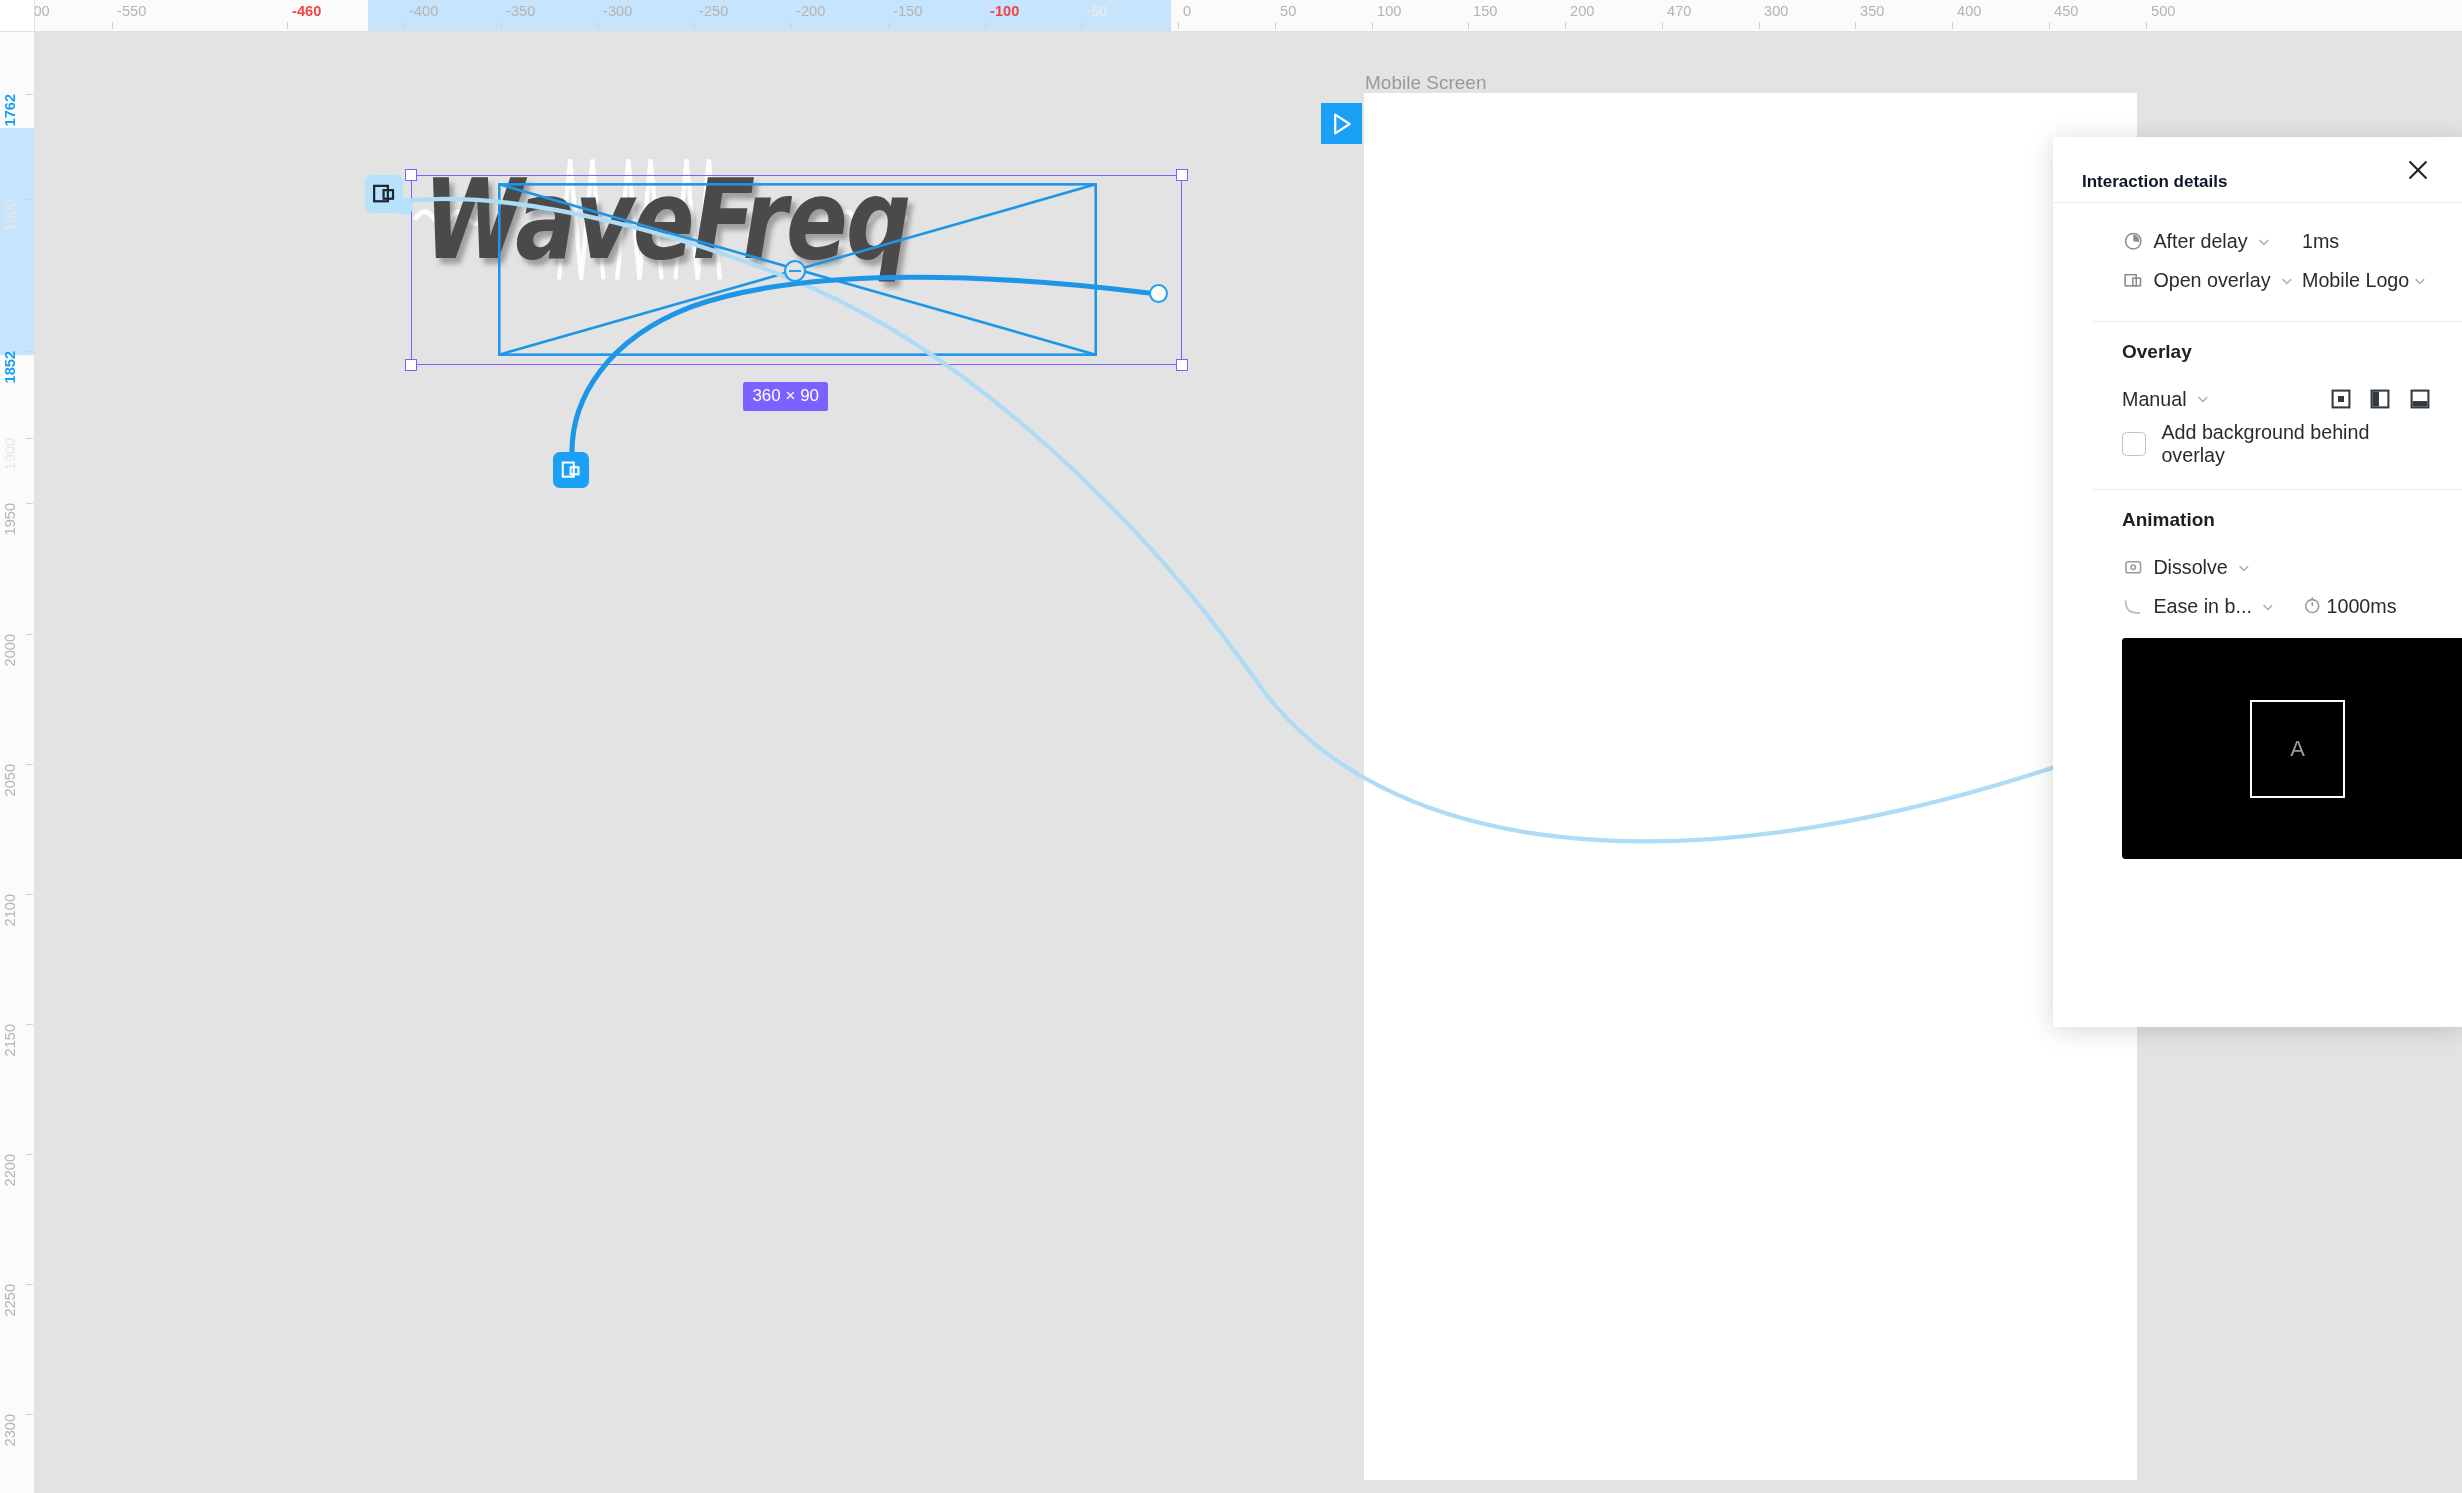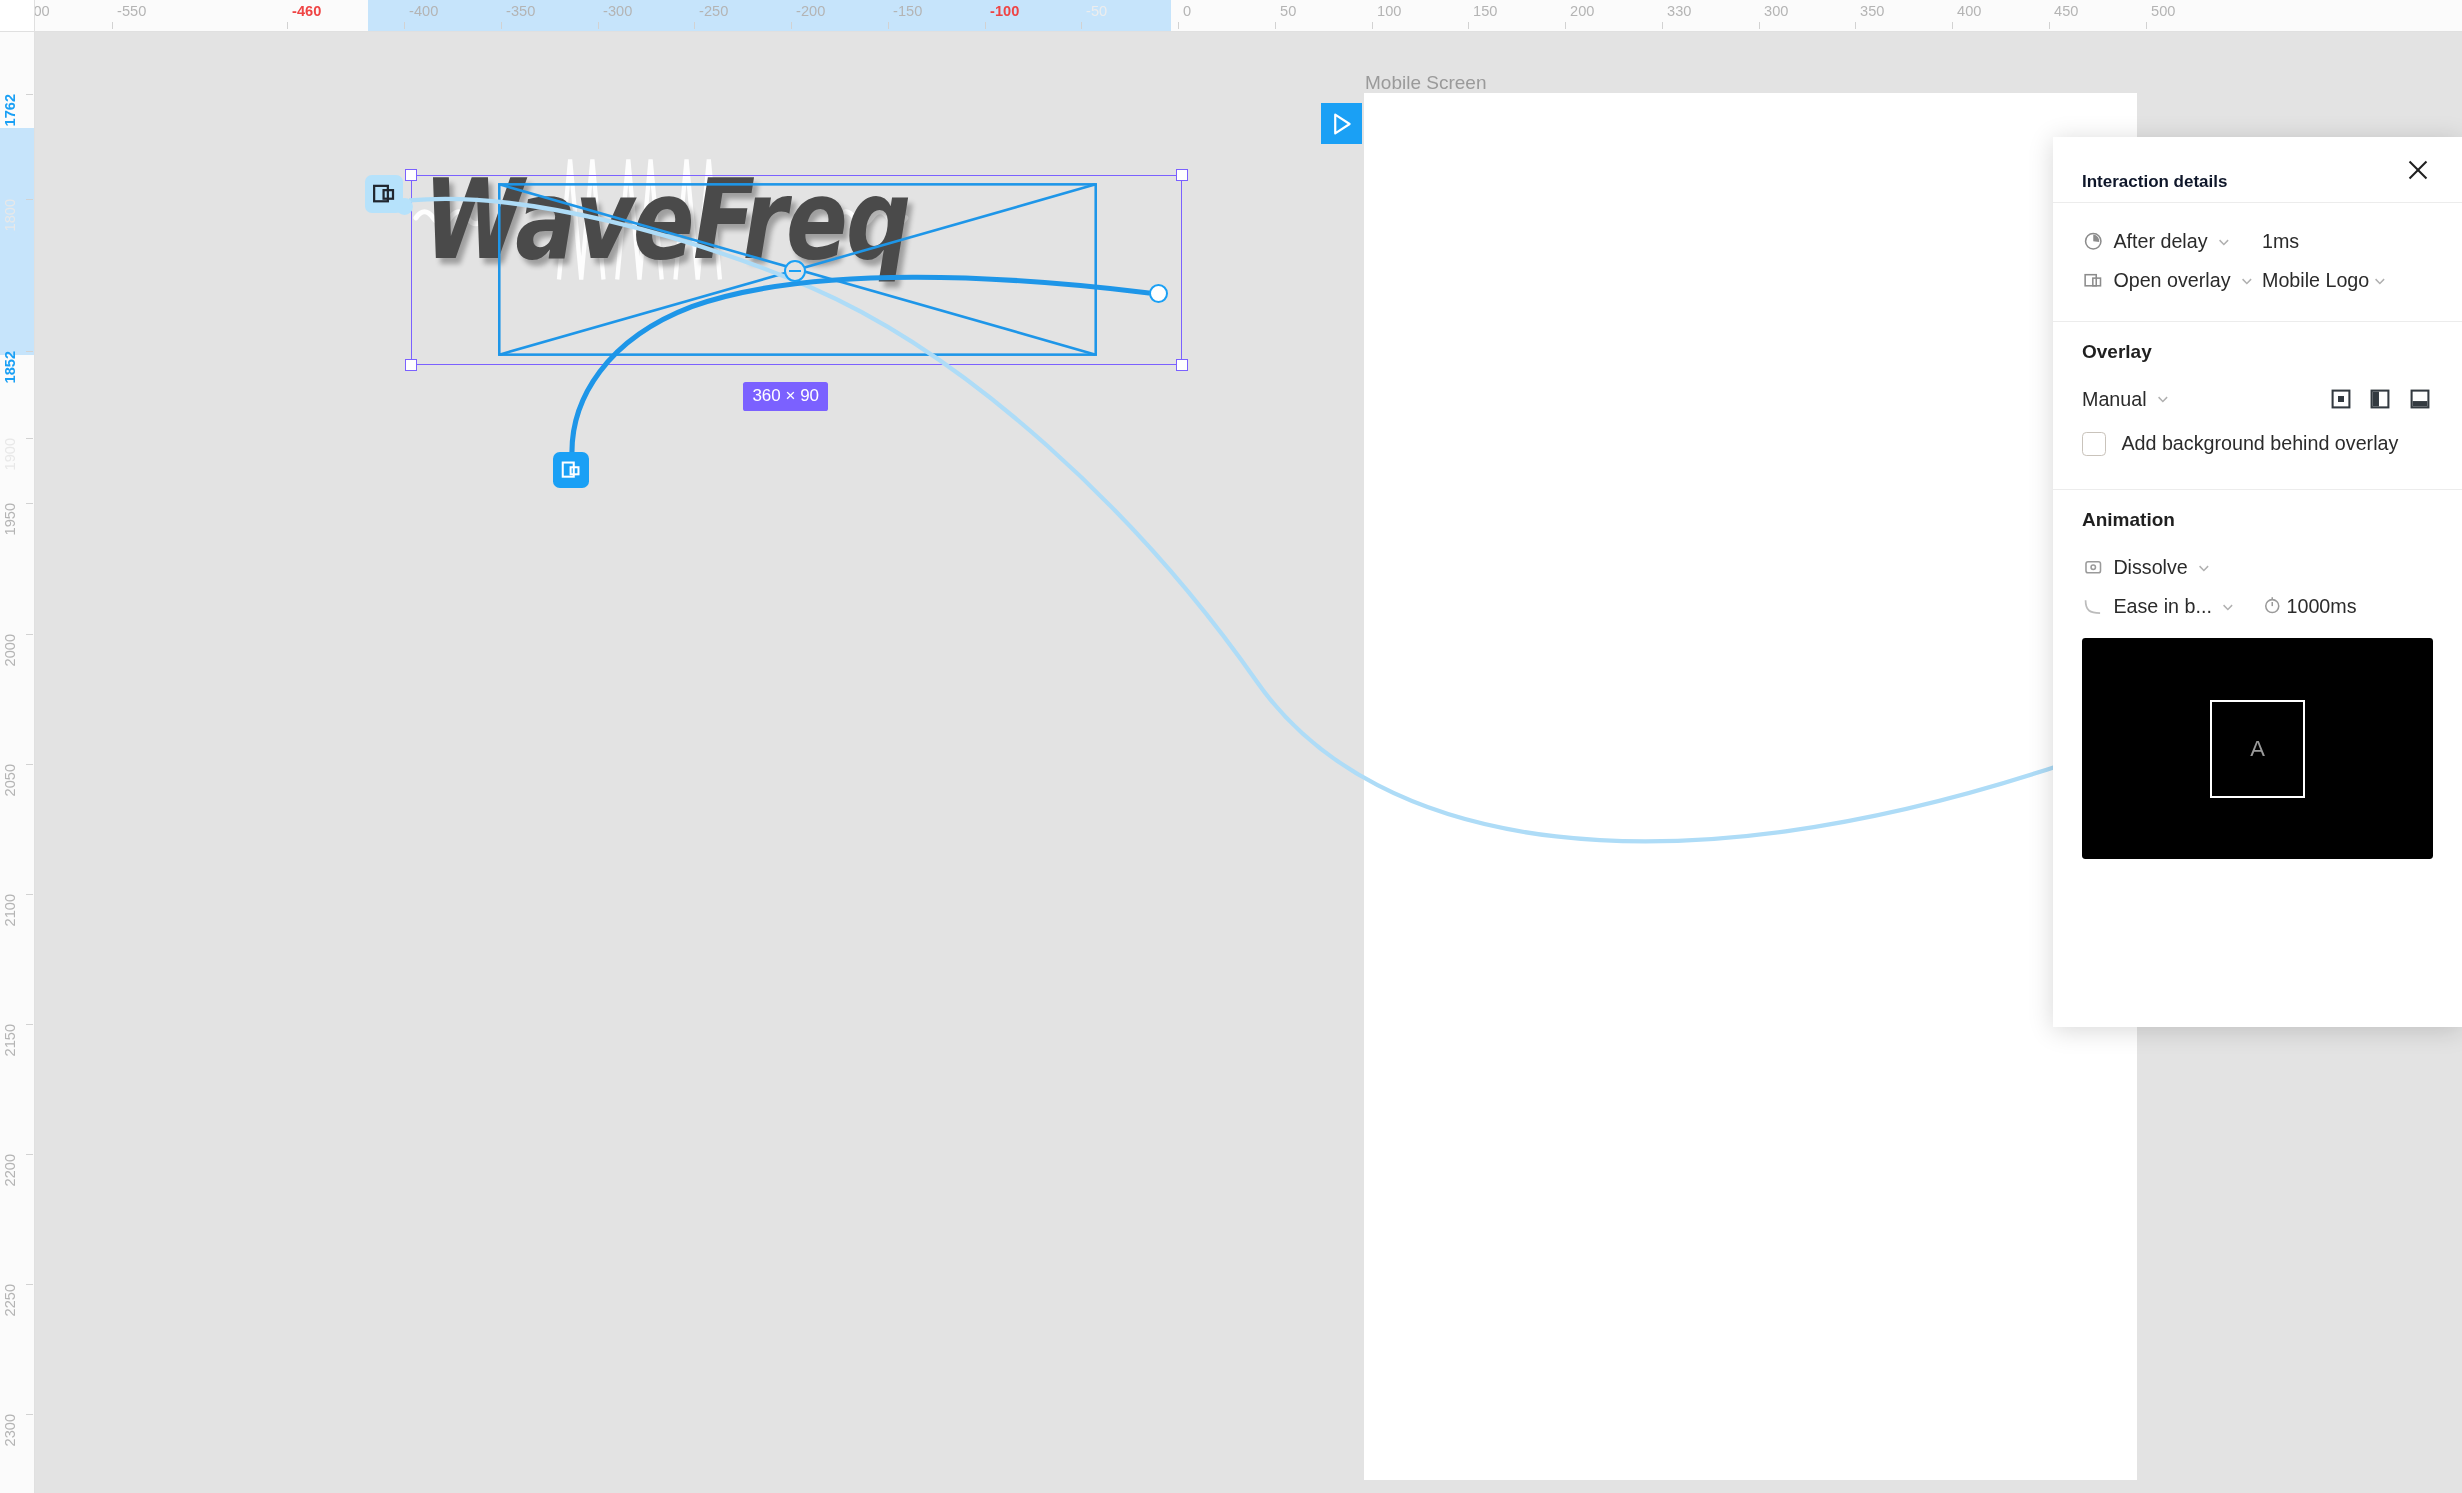--- a/index.html
+++ b/index.html
@@ -180,20 +180,21 @@
     flex:1;
     margin-top:24px;
   }
   #panel-close{
     width:31px;height:31px;cursor:pointer;
     display:flex;align-items:center;justify-content:center;
   }
   .section{
     padding:19px 29px 20.5px 29px;
     border-bottom:0.9px solid #ececec;
+    margin-left:40px;
   }
   .section.last{border-bottom:none;}
   .section-title{
     font-size:19px;font-weight:700;color:#1f1f1f;
     margin-bottom:17px;
   }
   .row{
     display:flex;align-items:center;
     height:39px;
   }
@@ -312,21 +313,21 @@
     </div>
     <div class="rh-tick" style="left: 1468px;">
       <span class="lbl">150</span>
       <span class="mark"></span>
     </div>
     <div class="rh-tick" style="left: 1565px;">
       <span class="lbl">200</span>
       <span class="mark"></span>
     </div>
     <div class="rh-tick" style="left: 1662px;">
-      <span class="lbl">330</span>
+      <span class="lbl">470</span>
       <span class="mark"></span>
     </div>
     <div class="rh-tick" style="left: 1759px;">
       <span class="lbl">300</span>
       <span class="mark"></span>
     </div>
     <div class="rh-tick" style="left: 1855px;">
       <span class="lbl">350</span>
       <span class="mark"></span>
     </div>

